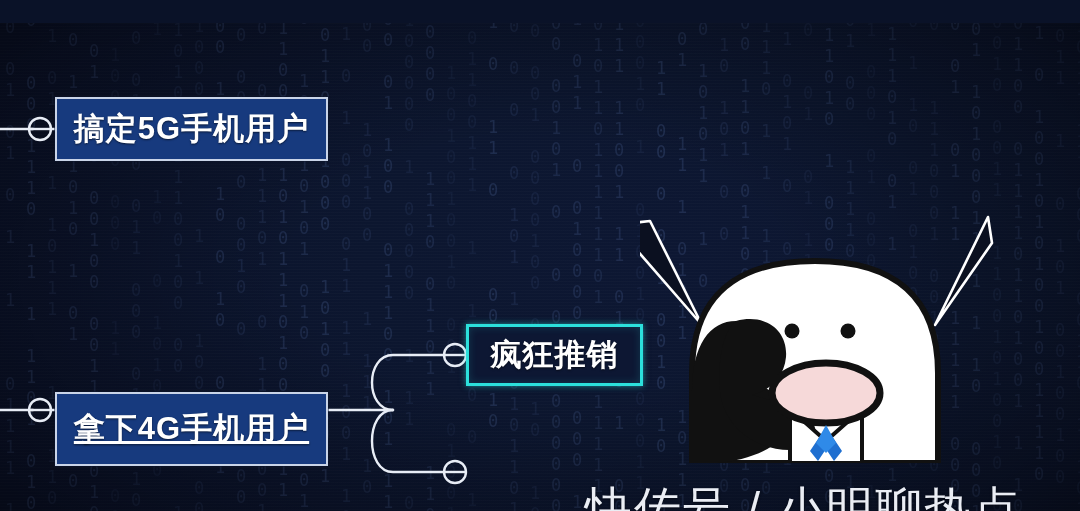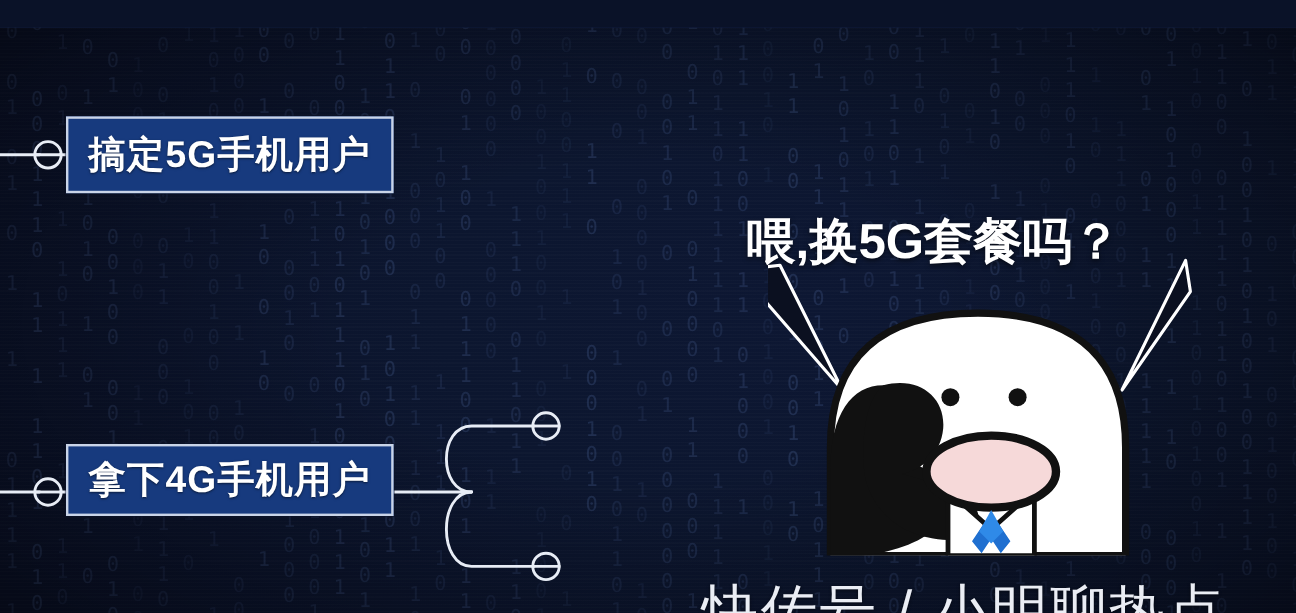--- a/index.html
+++ b/index.html
@@ -94,21 +94,21 @@
     box-shadow:
       0 0 6px rgba(44,224,220,0.55),
       inset 0 0 8px rgba(44,224,220,0.18);
   }
   .node-blue .node-label,
   .node-cyan .node-label {
     text-shadow: 0 1px 2px rgba(0,0,0,0.55);
   }
 
   #node-5g   { left: 55px;  top: 74px;  width: 273px; height: 64px; }
-  #node-4g   { left: 55px;  top: 347px; width: 273px; height: 60px; }
+  #node-4g   { left: 55px;  top: 369px; width: 273px; height: 74px; text-decoration: underline; }
   #node-push { left: 466px; top: 301px; width: 177px; height: 62px; }
   #node-lure { left: 466px; top: 418px; width: 177px; height: 62px; }
 
   
   #connectors {
     position: absolute;
     inset: 0;
     pointer-events: none;
   }
 
@@ -2437,23 +2437,25 @@
   </svg>
 
   <div class="node node-blue" id="node-5g">
     <span class="node-label">搞定5G手机用户</span>
   </div>
 
   <div class="node node-blue" id="node-4g">
     <span class="node-label">拿下4G手机用户</span>
   </div>
 
-
-
-  <div id="speech-text">喂,换5G套餐吗？</div>
+  <div class="node node-cyan" id="node-push">
+    <span class="node-label">疯狂推销</span>
+  </div>
+
+
 
   <svg id="character" viewBox="0 0 360 250">
 
     <g>
       <polygon points="-25,12 10,8 62,112" fill="#0b1020" stroke="#ffffff" stroke-width="2.6" stroke-linejoin="round"></polygon>
       <polygon points="295,112 348,4 352,30" fill="#0b1020" stroke="#ffffff" stroke-width="2.6" stroke-linejoin="round"></polygon>
     </g>
 
     <path d="M 52 250
              L 52 160

